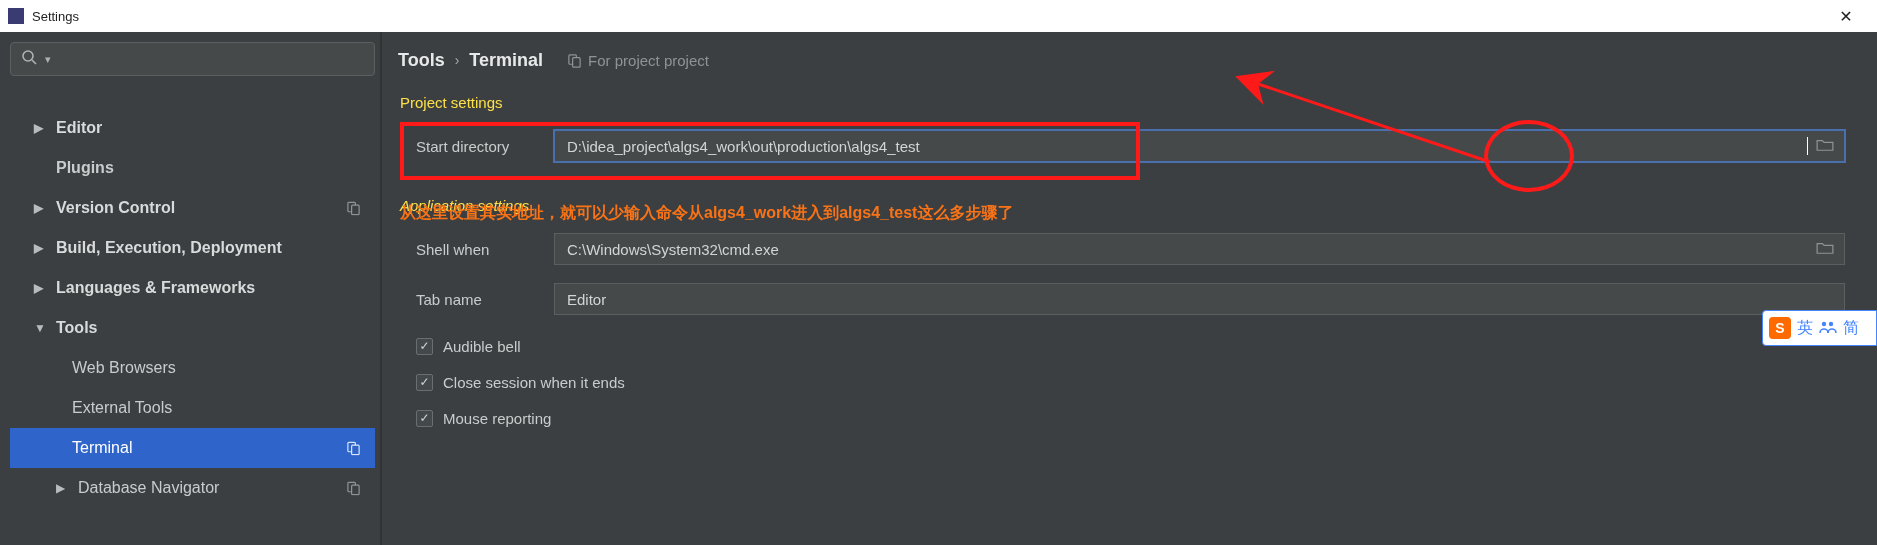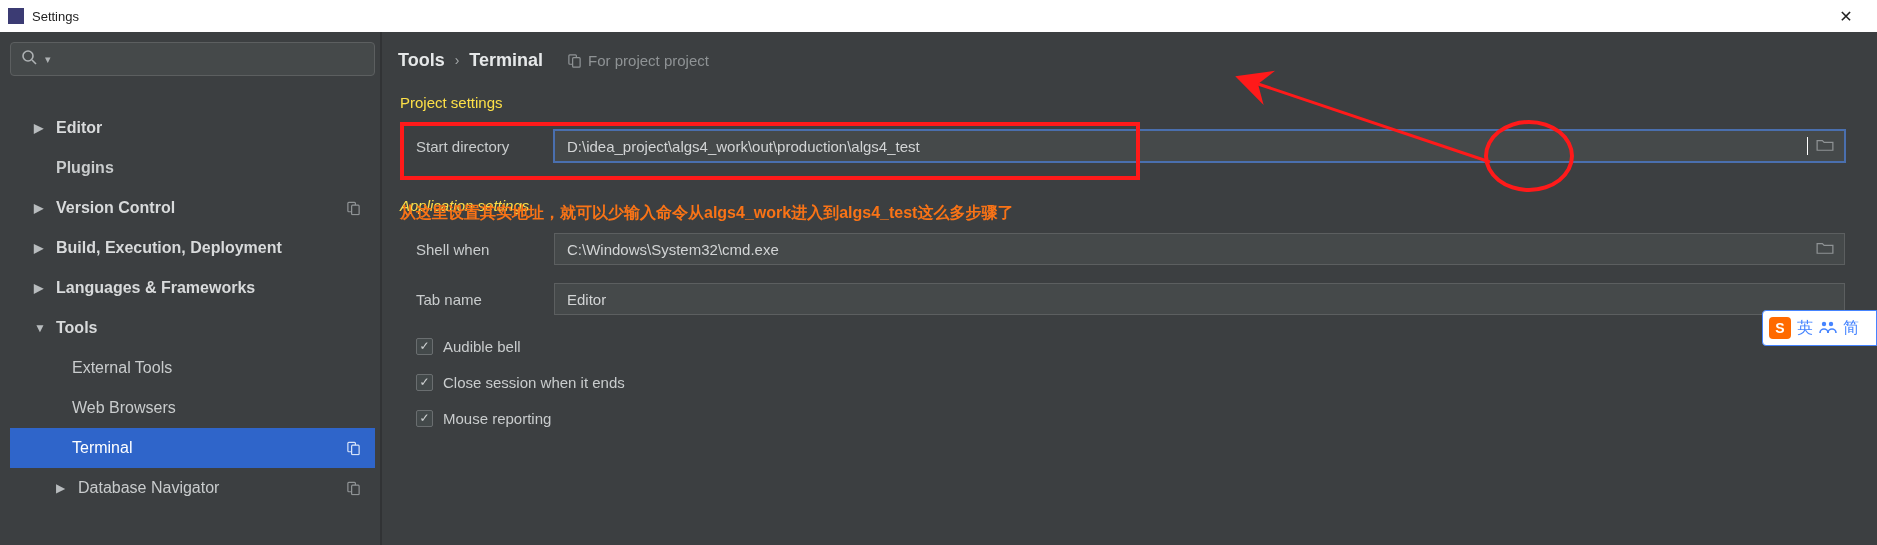--- a/index.html
+++ b/index.html
@@ -129,24 +129,24 @@
       </div>
       <div class="item bold">
         <span class="tw">▶</span>
         <span>Languages &amp; Frameworks</span>
       </div>
       <div class="item bold">
         <span class="tw">▼</span>
         <span>Tools</span>
       </div>
       <div class="item grandchild">
+        <span>Web Browsers</span>
+      </div>
+      <div class="item grandchild">
         <span>External Tools</span>
-      </div>
-      <div class="item grandchild">
-        <span>Web Browsers</span>
       </div>
       <div class="item grandchild selected">
         <span>Terminal</span>
         <span class="scope-icon">
           <svg class="scope-svg" viewBox="0 0 16 16">
               <rect x="2" y="2" width="8" height="10" rx="1" fill="none" stroke="#d7e3f8" stroke-width="1.3"></rect>
               <rect x="6" y="5" width="8" height="10" rx="1" fill="#2f65ca" stroke="#d7e3f8" stroke-width="1.3"></rect>
             </svg>
         </span>
       </div>

